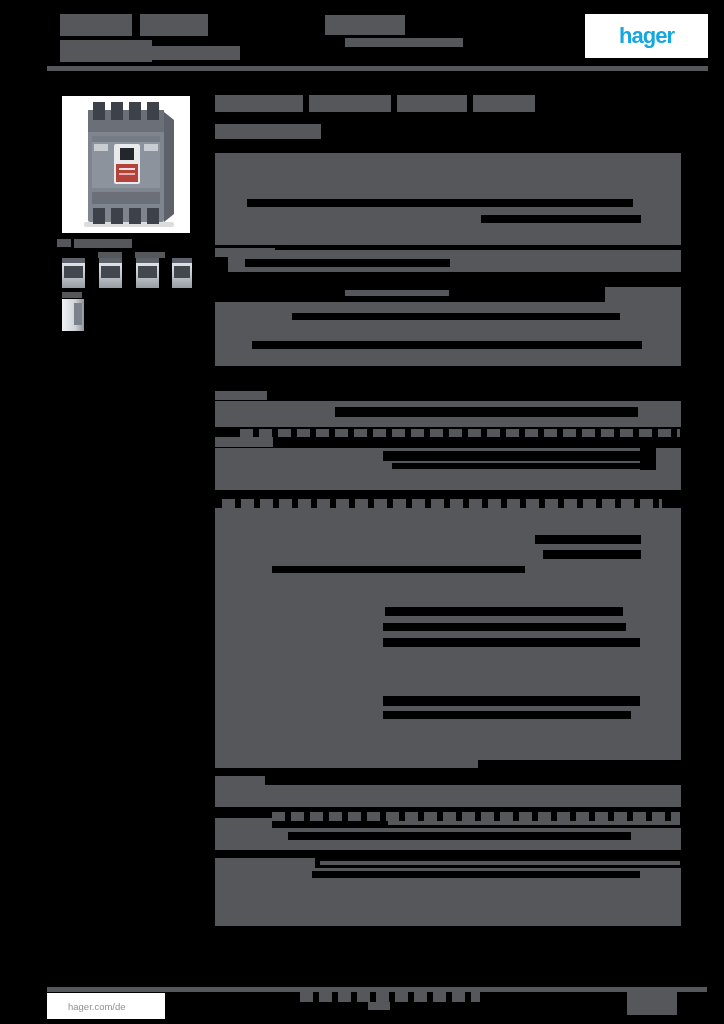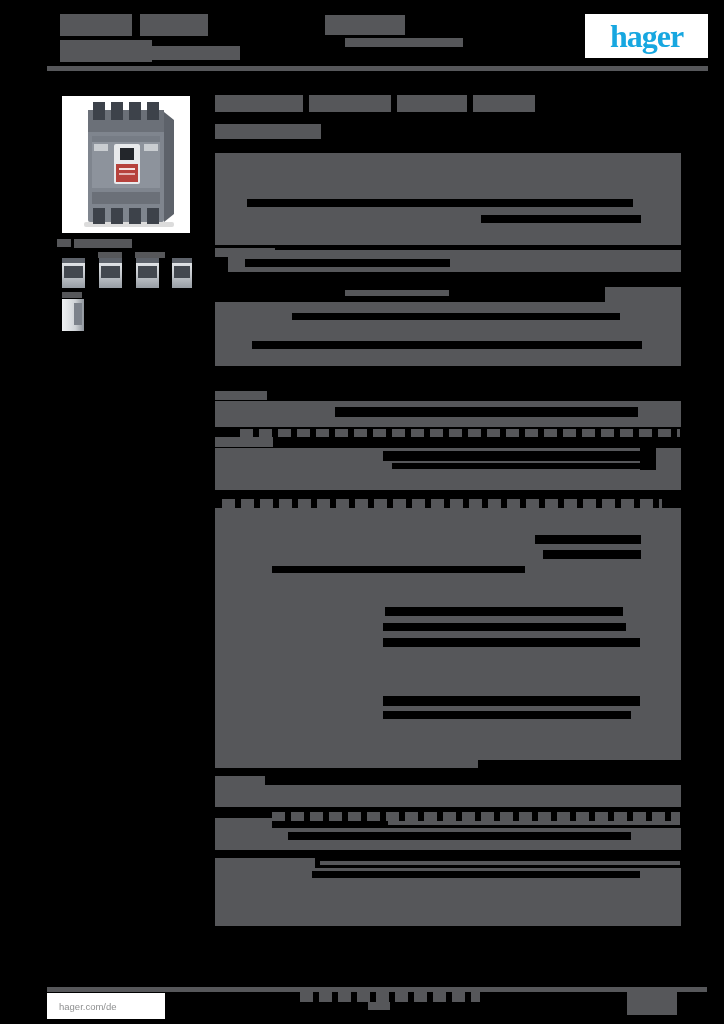--- a/index.html
+++ b/index.html
@@ -4,31 +4,31 @@
 <title>Datasheet</title>
 <style>
   html,body{margin:0;padding:0;background:#000;}
   .page{position:relative;width:724px;height:1024px;background:var(--bg,#000);
         overflow:hidden;font-family:"Liberation Sans", sans-serif;}
   .bar{position:absolute;background:var(--ink,#56575a);}
   .dash{position:absolute;background:repeating-linear-gradient(90deg,var(--ink,#56575a) 0 13px,transparent 13px 19px);}
   .cut{position:absolute;background:#000;}
   .rule{position:absolute;background:var(--ink,#56575a);}
   .logo-box{position:absolute;background:#fff;display:flex;align-items:center;justify-content:center;}
-  .logo-text{color:var(--logo,#17a7e0);font-weight:bold;font-size:32px;letter-spacing:-1px;
-             font-family:Liberation Serif, serif;}
+  .logo-text{color:var(--logo,#17a7e0);font-weight:bold;font-size:22px;letter-spacing:-1px;
+             font-family:Liberation Sans, sans-serif;}
   .photo{position:absolute;background:#fff;}
   .thumb{position:absolute;background:linear-gradient(180deg,#edeff1 0%,#c4c8cd 55%,#979da4 100%);}
   .thumb > .t-dark{position:absolute;left:8%;right:8%;top:28%;height:38%;background:#43484f;}
   .thumb > .t-cap{position:absolute;left:0;right:0;top:0;height:18%;background:#5d626a;}
   .thumb.vert{background:linear-gradient(90deg,#f0f2f4 0%,#cfd3d7 60%,#8f959c 100%);}
   .thumb.vert > .t-dark{left:55%;right:10%;top:12%;height:70%;background:#7c828b;}
   .thumb.vert > .t-cap{height:0;}
   .white-box{position:absolute;background:#fff;display:flex;align-items:center;}
-  .url-text{color:#8f9091;font-size:9.5px;padding-left:12px;}
+  .url-text{color:#8f9091;font-size:9.5px;padding-left:21px;}
 </style>
 </head>
 <body>
 
 <div class="page">
 
   <div class="bar" style="left:60px;top:14px;width:72px;height:22px"></div>
   <div class="bar" style="left:140px;top:14px;width:68px;height:22px"></div>
   <div class="bar" style="left:325px;top:15px;width:80px;height:20px"></div>
   <div class="bar" style="left:345px;top:38px;width:118px;height:9px"></div>

